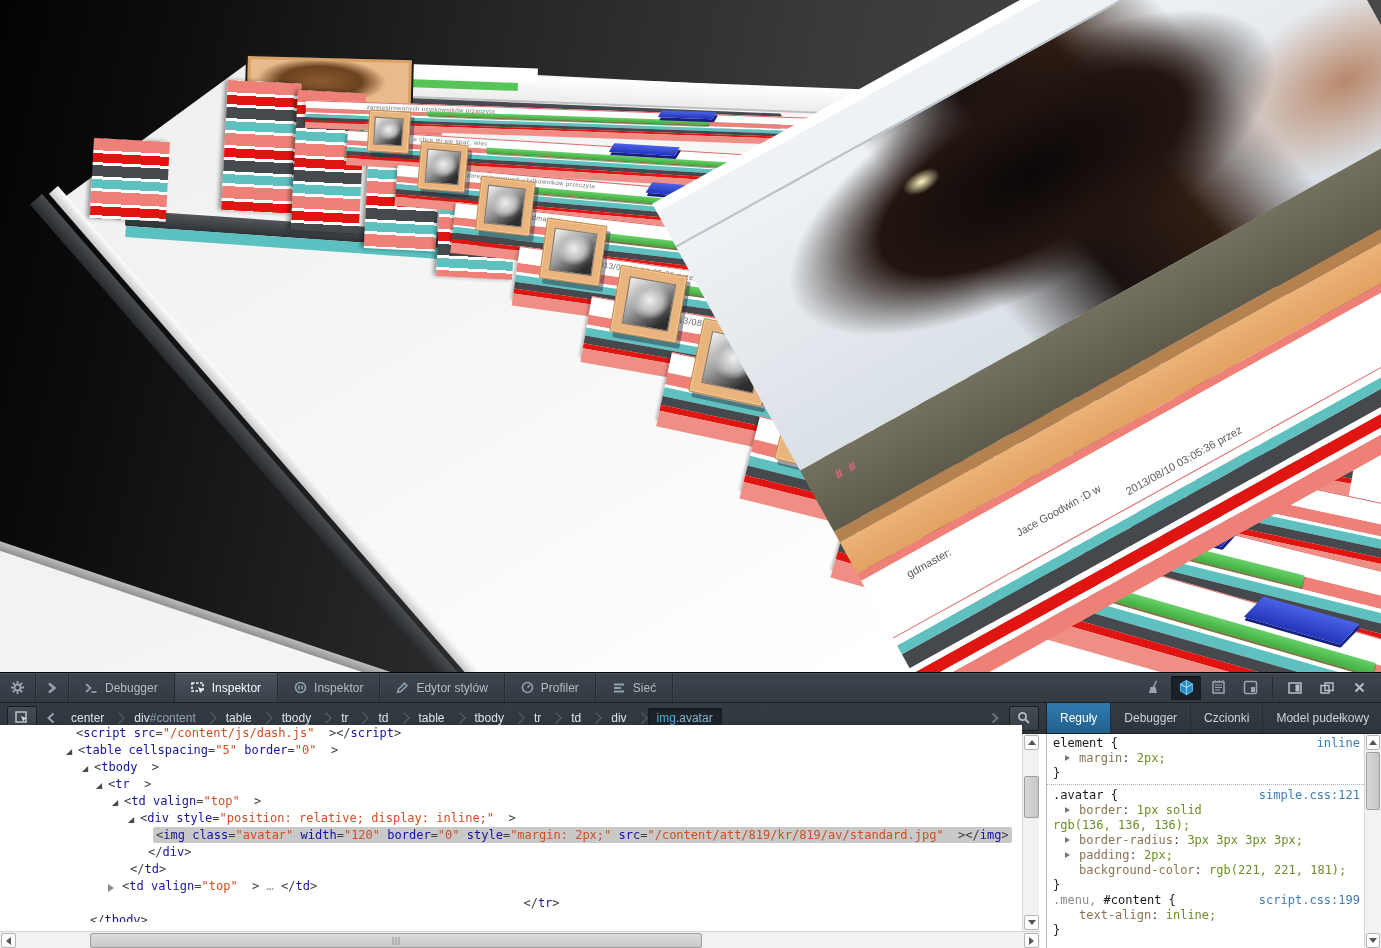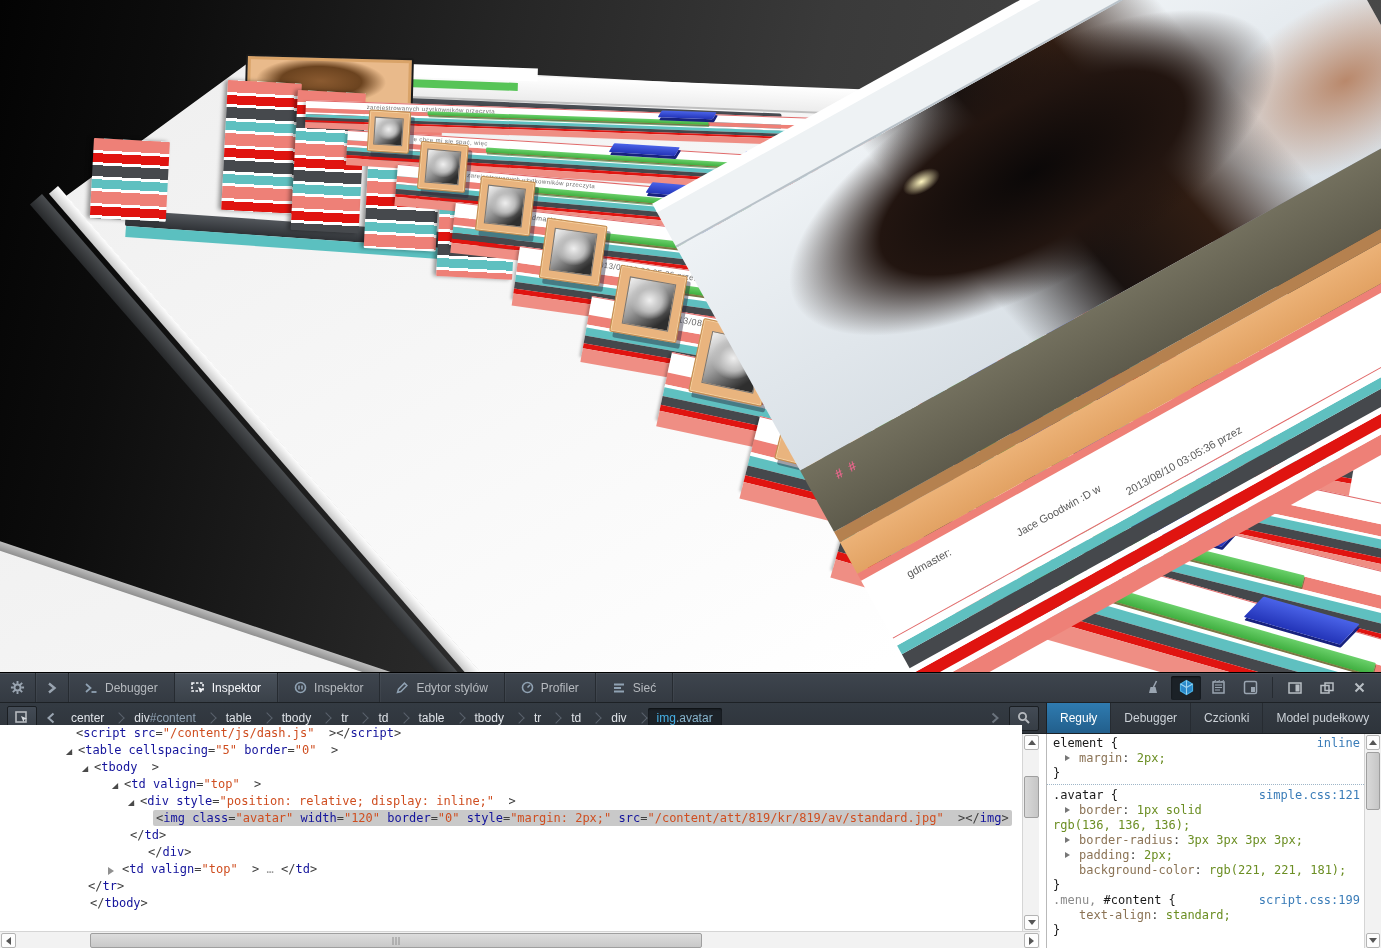--- a/index.html
+++ b/index.html
@@ -551,27 +551,28 @@
           <div class="sidetab">Czcionki</div>
           <div class="sidetab">Model pudełkowy</div>
         </div>
     </div>
 
     <div class="panels">
       <div class="markup" id="markup" style="margin-top: -9px;">
           <div class="cl" style="padding-left: 76px;"><span><span class="p">&lt;</span><span class="t">script</span><span class="p"> </span><span class="a">src</span><span class="p">=</span><span class="v">"/content/js/dash.js"</span><span class="p">  &gt;&lt;/</span><span class="t">script</span><span class="p">&gt;</span></span></div>
           <div class="cl" style="padding-left: 78px;"><div class="tw exp" style="left: 64px; top: 2px;"></div><span><span class="p">&lt;</span><span class="t">table</span><span class="p"> </span><span class="a">cellspacing</span><span class="p">=</span><span class="v">"5"</span><span class="p"> </span><span class="a">border</span><span class="p">=</span><span class="v">"0"</span><span class="p">  &gt;</span></span></div>
           <div class="cl" style="padding-left: 94px;"><div class="tw exp" style="left: 80px; top: 2px;"></div><span><span class="p">&lt;</span><span class="t">tbody</span><span class="p">  &gt;</span></span></div>
+          <div class="cl" style="padding-left: 108px;"><div class="tw exp" style="left: 94px; top: 2px;"></div><span><span class="p">&lt;</span><span class="t">tr</span><span class="p">  &gt;</span></span></div>
           <div class="cl" style="padding-left: 124px;"><div class="tw exp" style="left: 110px; top: 2px;"></div><span><span class="p">&lt;</span><span class="t">td</span><span class="p"> </span><span class="a">valign</span><span class="p">=</span><span class="v">"top"</span><span class="p">  &gt;</span></span></div>
           <div class="cl" style="padding-left: 140px;"><div class="tw exp" style="left: 126px; top: 2px;"></div><span><span class="p">&lt;</span><span class="t">div</span><span class="p"> </span><span class="a">style</span><span class="p">=</span><span class="v">"position: relative; display: inline;"</span><span class="p">  &gt;</span></span></div>
           <div class="cl" style="padding-left: 156px;"><span class="selbg"><span class="p">&lt;</span><span class="t">img</span><span class="p"> </span><span class="a">class</span><span class="p">=</span><span class="v">"avatar"</span><span class="p"> </span><span class="a">width</span><span class="p">=</span><span class="v">"120"</span><span class="p"> </span><span class="a">border</span><span class="p">=</span><span class="v">"0"</span><span class="p"> </span><span class="a">style</span><span class="p">=</span><span class="v">"margin: 2px;"</span><span class="p"> </span><span class="a">src</span><span class="p">=</span><span class="v">"/content/att/819/kr/819/av/standard.jpg"</span><span class="p">  &gt;&lt;/</span><span class="t">img</span><span class="p">&gt;</span></span></div>
+          <div class="cl" style="padding-left: 148px;"><span><span class="p">&lt;/</span><span class="t">div</span><span class="p">&gt;</span></span></div>
           <div class="cl" style="padding-left: 130px;"><span><span class="p">&lt;/</span><span class="t">td</span><span class="p">&gt;</span></span></div>
-          <div class="cl" style="padding-left: 148px;"><span><span class="p">&lt;/</span><span class="t">div</span><span class="p">&gt;</span></span></div>
           <div class="cl" style="padding-left: 122px;"><div class="tw col" style="left: 108px; top: 2px;"></div><span><span class="p">&lt;</span><span class="t">td</span><span class="p"> </span><span class="a">valign</span><span class="p">=</span><span class="v">"top"</span><span class="p">  &gt; </span><span class="g">…</span><span class="p"> &lt;/</span><span class="t">td</span><span class="p">&gt;</span></span></div>
-          <div class="cl" style="padding-left: 88px;"><span><span class="p">&lt;/</span><span class="t">tr</span><span class="p">&gt;</span></span></div>
+          <div class="cl" style="padding-left: 61px; text-align: center;"><span><span class="p">&lt;/</span><span class="t">tr</span><span class="p">&gt;</span></span></div>
           <div class="cl" style="padding-left: 90px;"><span><span class="p">&lt;/</span><span class="t">tbody</span><span class="p">&gt;</span></span></div>
         </div>
 
       <div class="vscroll" style="left:1022px;top:0;height:197px;">
         <div class="sbb" style="left:1px;top:1px;width:15px;height:15px;">
             <span class="arr up"></span>
           </div>
         <div class="sbthumb" style="left:1px;top:42px;width:15px;height:42px;"></div>
         <div class="sbb" style="left:1px;bottom:1px;width:15px;height:15px;">
             <span class="arr dn"></span>
@@ -600,21 +601,21 @@
           <div class="rl" style="padding-left: 2px;"><span class="br">}</span></div>
           <div class="rsep"></div>
           <div class="rl" style="padding-left: 2px;"><span class="lk">simple.css:121</span><span class="sl">.avatar</span><span class="br"> {</span></div>
           <div class="rl" style="padding-left: 28px;"><div class="par"></div><span class="pn">border</span><span class="pc">: </span><span class="pv">1px solid</span></div>
           <div class="rl" style="padding-left: 2px;"><span class="pv">rgb(136, 136, 136);</span></div>
           <div class="rl" style="padding-left: 28px;"><div class="par"></div><span class="pn">border-radius</span><span class="pc">: </span><span class="pv">3px 3px 3px 3px;</span></div>
           <div class="rl" style="padding-left: 28px;"><div class="par"></div><span class="pn">padding</span><span class="pc">: </span><span class="pv">2px;</span></div>
           <div class="rl" style="padding-left: 28px;"><span class="pn">background-color</span><span class="pc">: </span><span class="pv">rgb(221, 221, 181);</span></div>
           <div class="rl" style="padding-left: 2px;"><span class="br">}</span></div>
           <div class="rl" style="padding-left: 2px;"><span class="lk">script.css:199</span><span class="un">.menu, </span><span class="sl">#content</span><span class="br"> {</span></div>
-          <div class="rl" style="padding-left: 28px;"><span class="pn">text-align</span><span class="pc">: </span><span class="pv">standard;</span></div>
+          <div class="rl" style="padding-left: 28px;"><span class="pn">text-align</span><span class="pc">: </span><span class="pv">inline;</span></div>
           <div class="rl" style="padding-left: 2px;"><span class="br">}</span></div>
         </div>
 
       <div class="vscroll" style="left:1364px;top:0;height:215px;">
         <div class="sbb" style="left:1px;top:1px;width:14px;height:15px;">
             <span class="arr up"></span>
           </div>
         <div class="sbthumb" style="left:1px;top:18px;width:14px;height:58px;"></div>
         <div class="sbb" style="left:1px;bottom:1px;width:14px;height:15px;">
             <span class="arr dn"></span>

